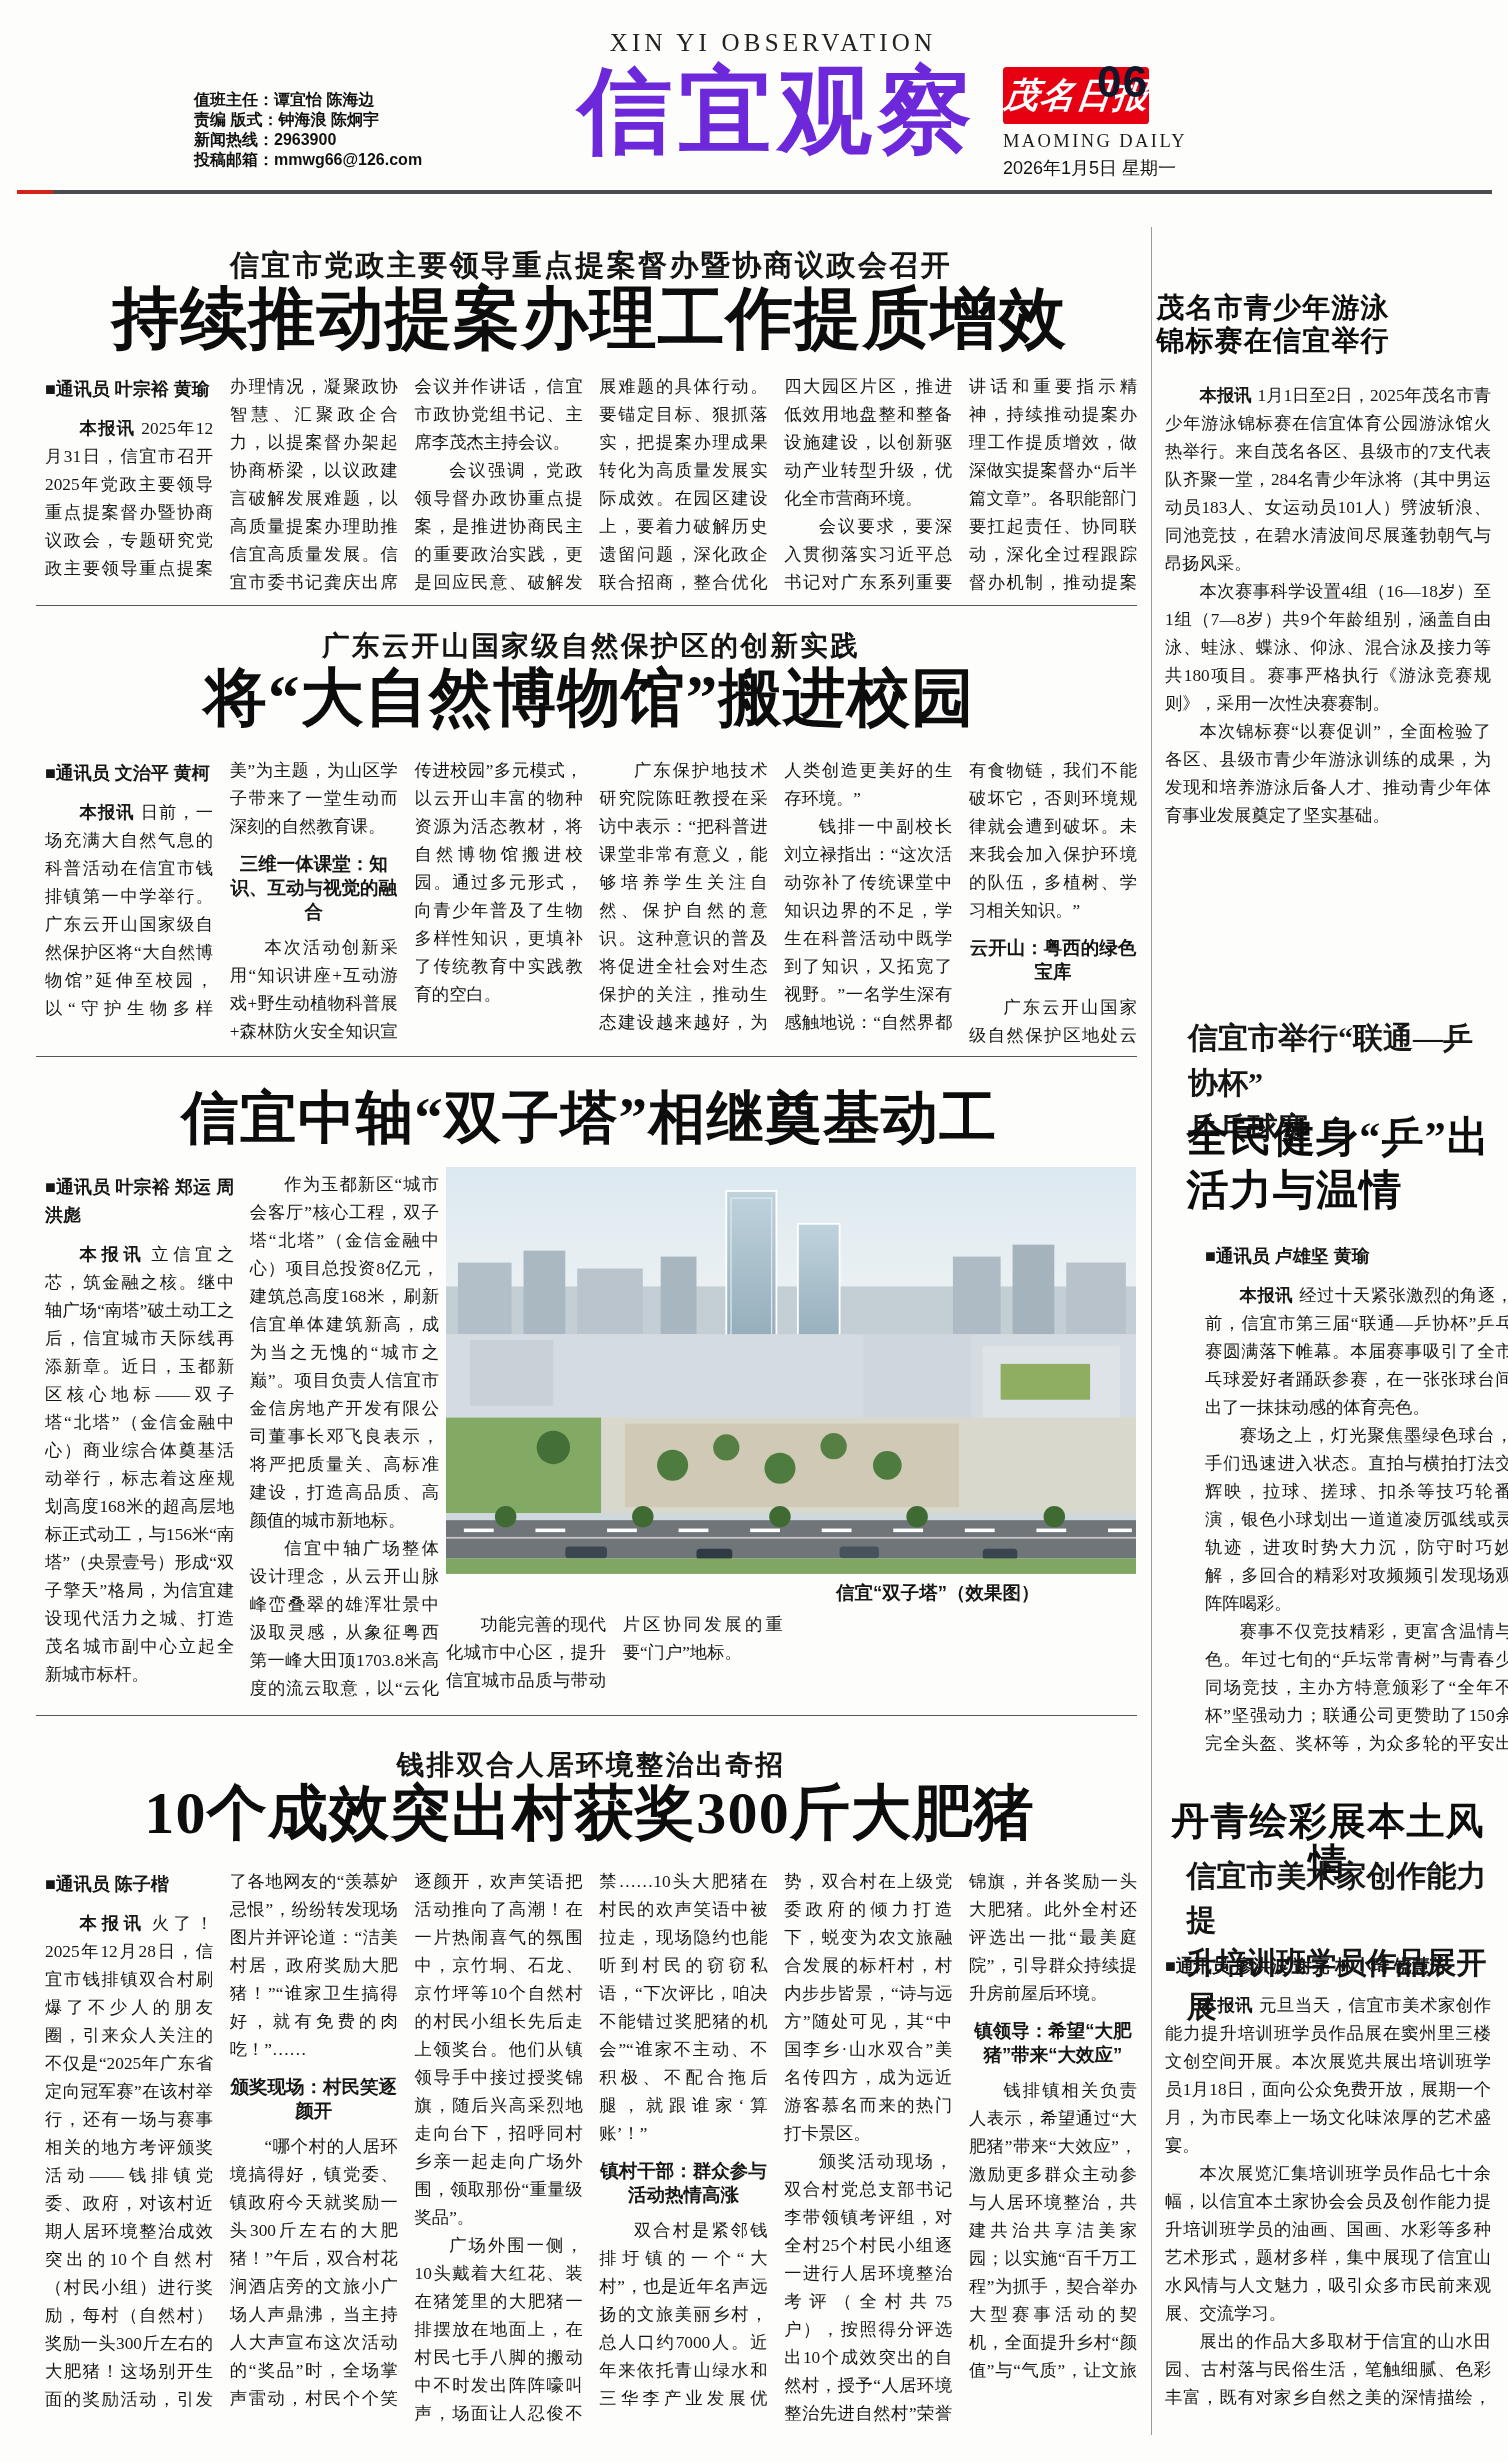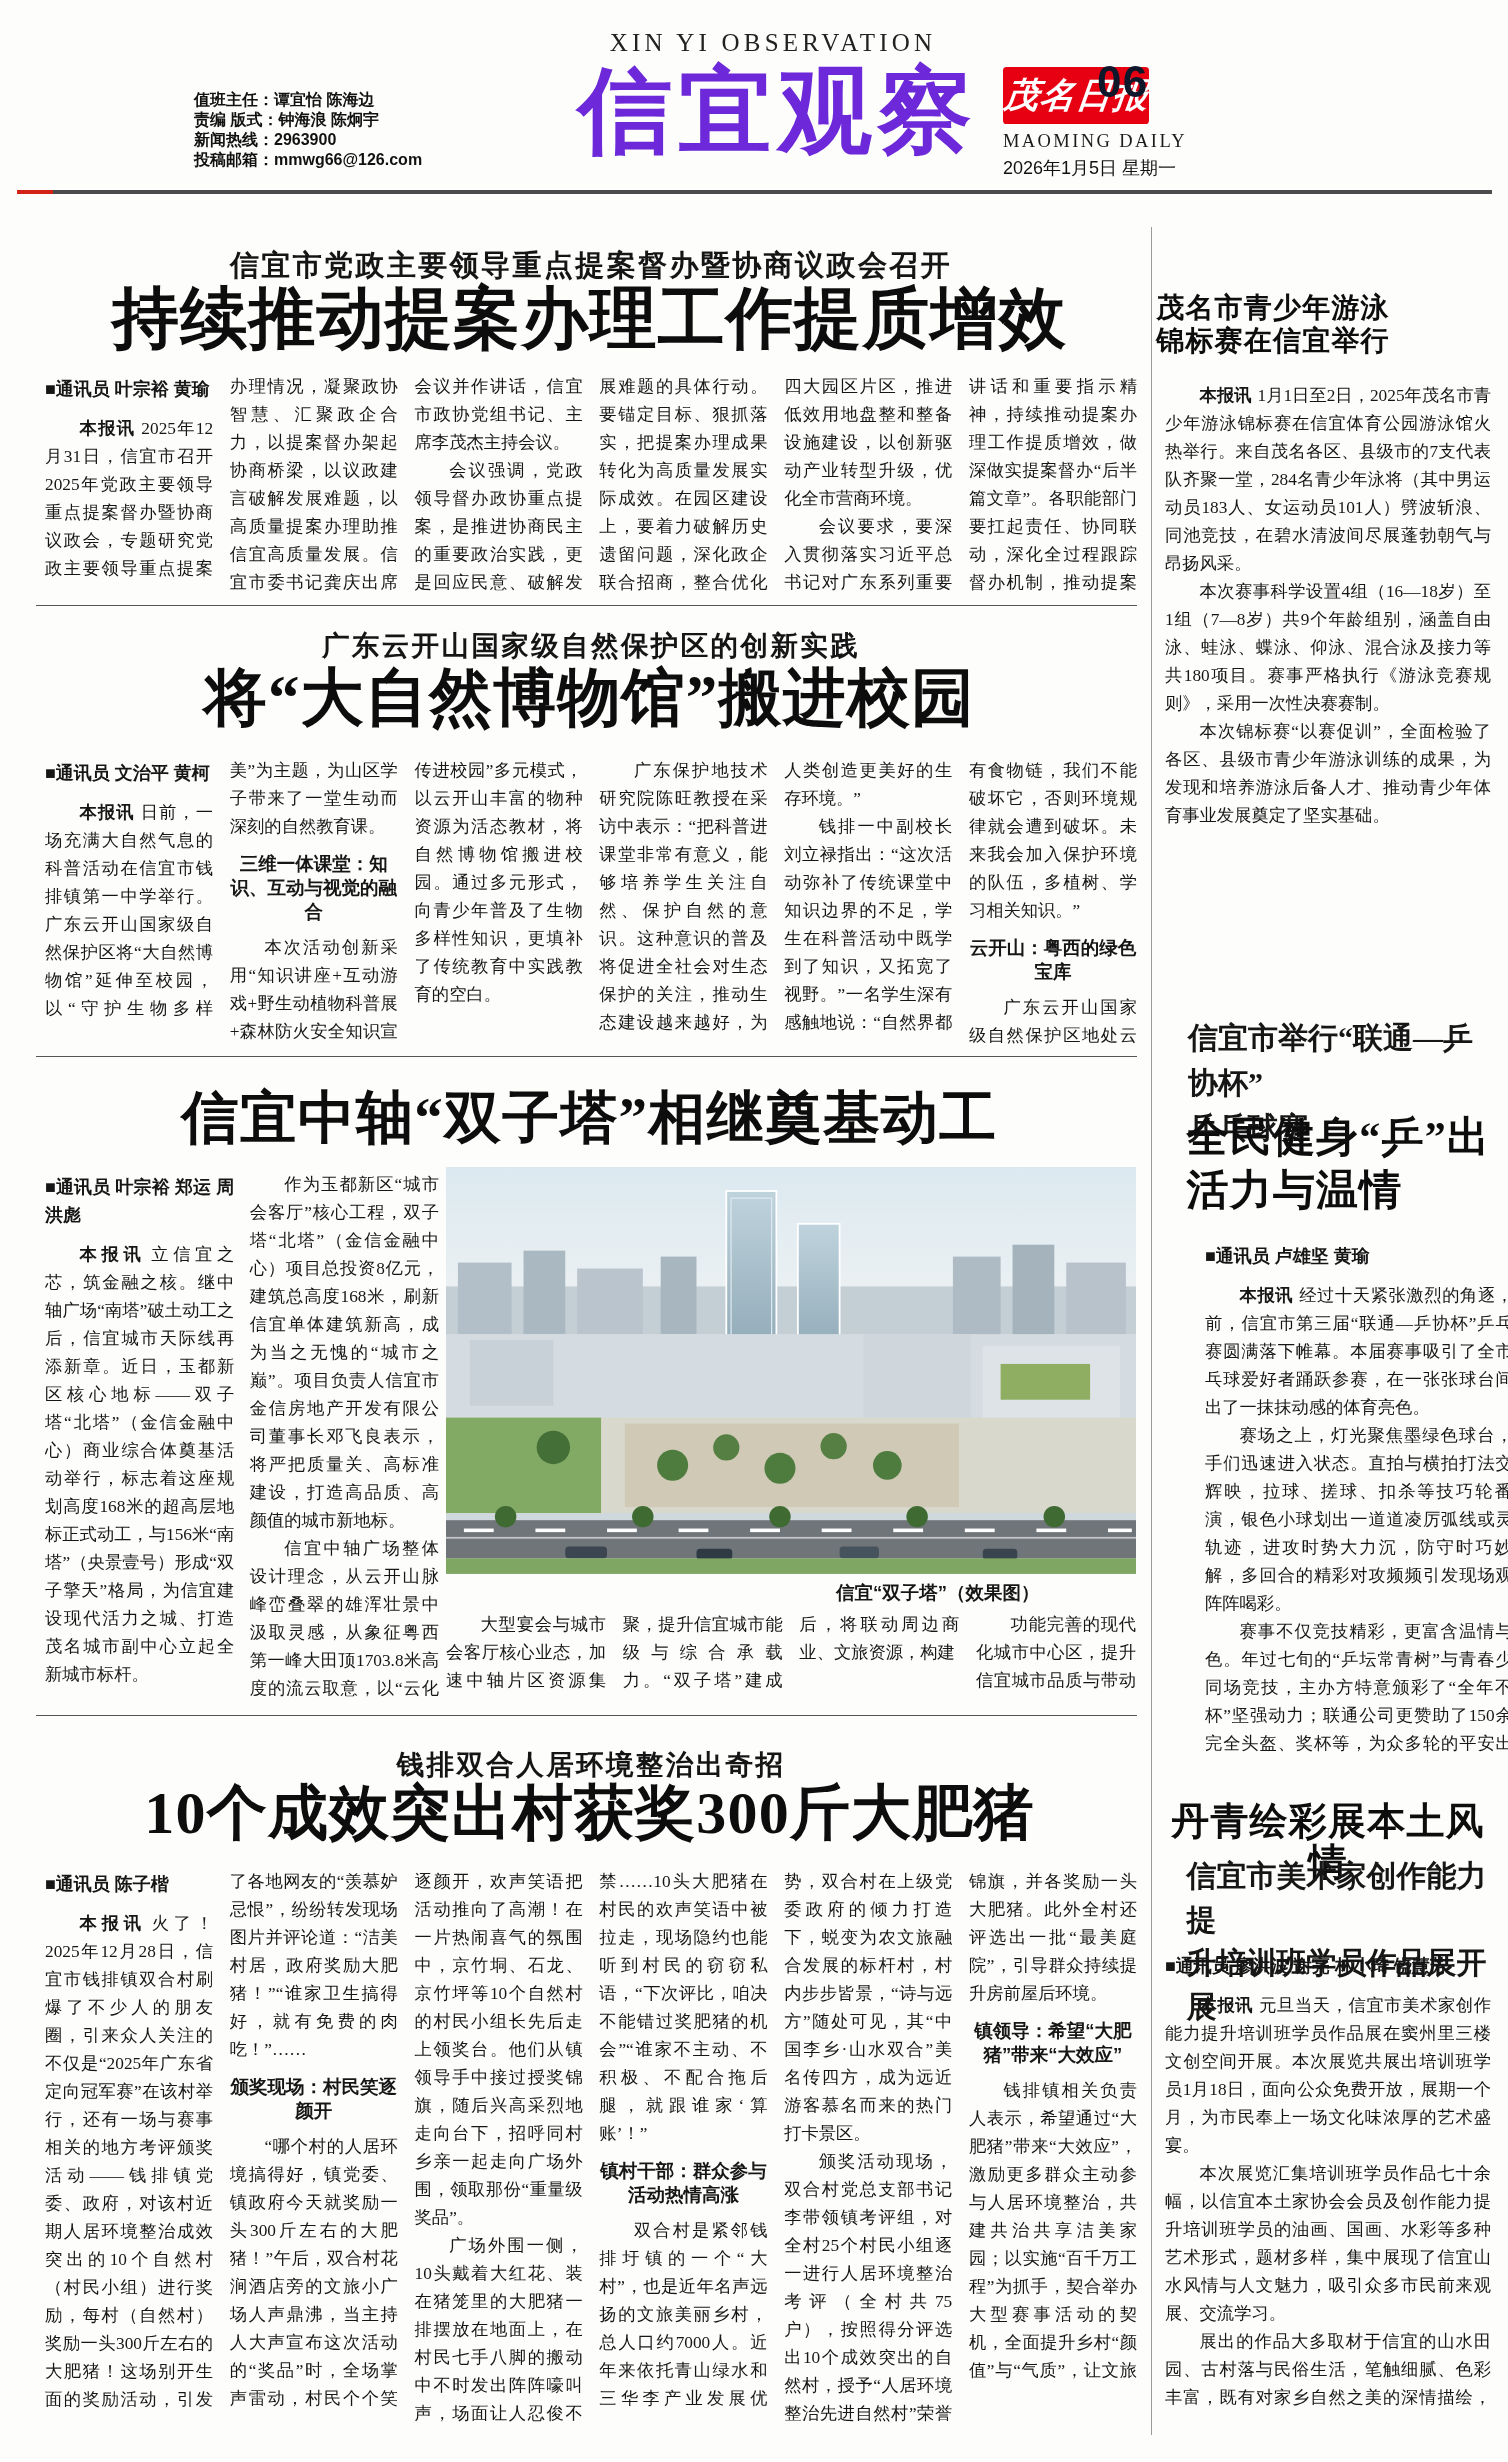--- a/index.html
+++ b/index.html
@@ -183,21 +183,20 @@
       <rect x="0" y="656" width="1157" height="26" fill="#7fa662"></rect>
       <circle cx="100" cy="586" r="18" fill="#3f6b33"></circle>
         <circle cx="330" cy="586" r="18" fill="#3f6b33"></circle>
       <circle cx="560" cy="586" r="18" fill="#3f6b33"></circle>
         <circle cx="790" cy="586" r="18" fill="#3f6b33"></circle>
       <circle cx="1020" cy="586" r="18" fill="#3f6b33"></circle>
     </svg>
   </div>
   <div class="abs caption" style="left:836px;top:1580px;width:301px;">信宜“双子塔”（效果图）</div>
   <div class="abs bodycols" style="left:446px;top:1611px;width:690px;height:98px;column-count:4;column-gap:16.7px;">
-      <div class="para">大型宴会与城市会客厅核心业态，加速中轴片区资源集聚，提升信宜城市能级与综合承载力。“双子塔”建成后，将联动周边商业、文旅资源，构建</div>
       <div class="para">功能完善的现代化城市中心区，提升信宜城市品质与带动片区协同发展的重要“门户”地标。</div>
     </div>
 
   <div class="abs hrule" style="left:36px;top:1715px;width:1101px;"></div>
 
   <div class="abs kicker" style="left:54px;top:1747px;width:1074px;font-size:27.5px;">钱排双合人居环境整治出奇招</div>
   <div class="abs headline" style="left:42px;top:1781px;width:1095px;font-size:60px;">10个成效突出村获奖300斤大肥猪</div>
   <div class="abs bodycols" style="left:45px;top:1868px;width:1092px;height:564px;column-count:6;column-gap:16.7px;">
       <div class="byline">■通讯员 陈子楷</div>
       <div class="para"><span class="lead-tag">本报讯</span>火了！2025年12月28日，信宜市钱排镇双合村刷爆了不少人的朋友圈，引来众人关注的不仅是“2025年广东省定向冠军赛”在该村举行，还有一场与赛事相关的地方考评颁奖活动——钱排镇党委、政府，对该村近期人居环境整治成效突出的10个自然村（村民小组）进行奖励，每村（自然村）奖励一头300斤左右的大肥猪！这场别开生面的奖励活动，引发了各地网友的“羡慕妒忌恨”，纷纷转发现场图片并评论道：“洁美村居，政府奖励大肥猪！”“谁家卫生搞得好，就有免费的肉吃！”……</div>

